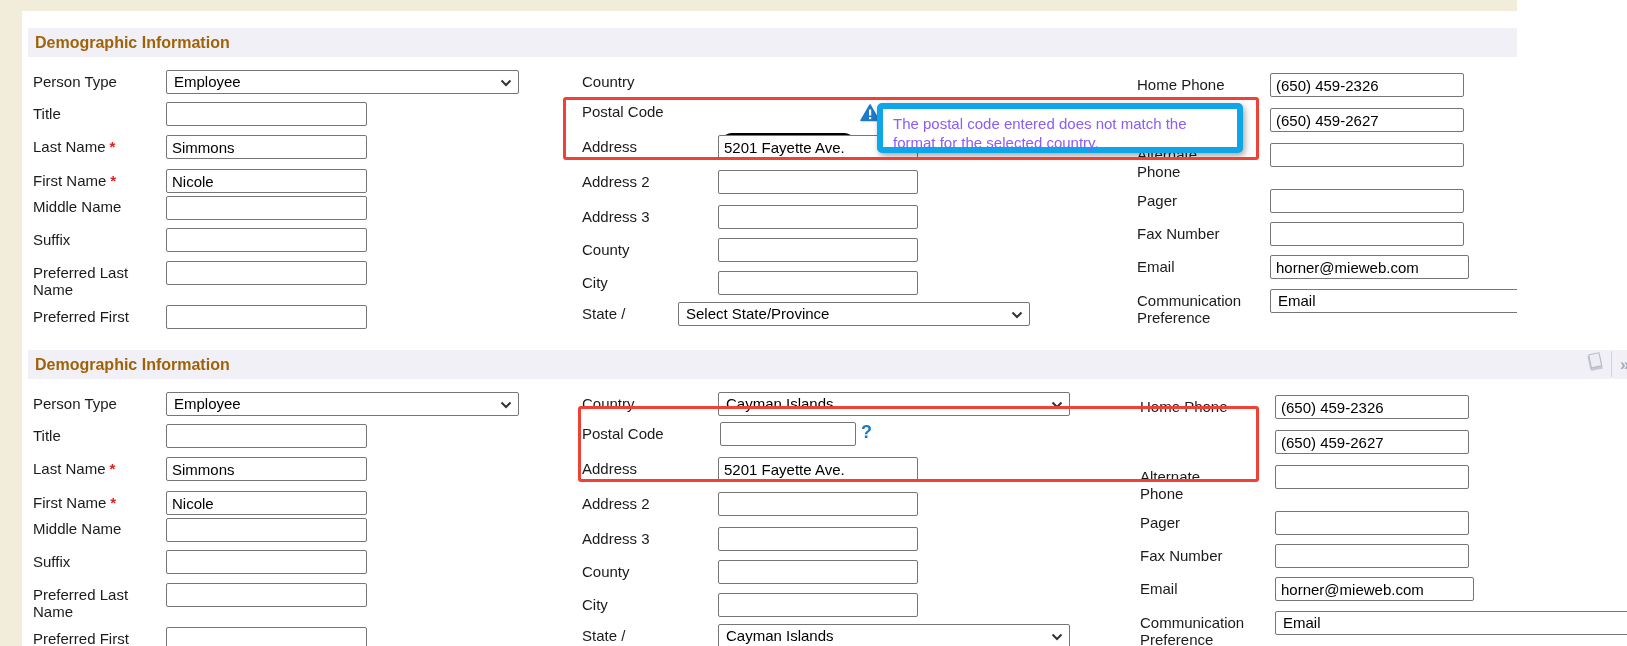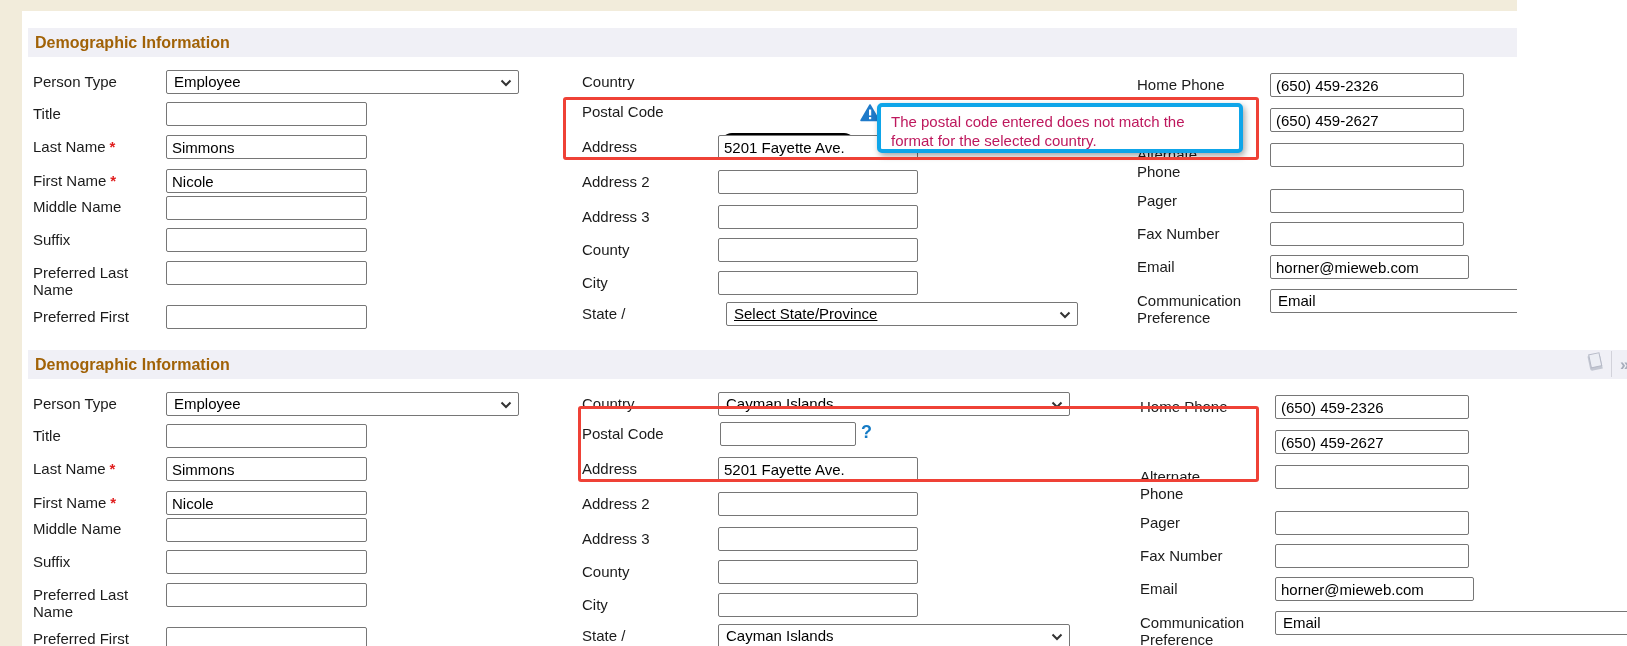--- a/index.html
+++ b/index.html
@@ -22,23 +22,23 @@
   .inp.focused{border:2px solid #000;border-radius:12px;margin-top:33px;}
   .sel{
     position:absolute;box-sizing:border-box;height:24px;
     border:1px solid #767676;border-radius:2px;background:#fff;
     font-size:15px;line-height:22px;color:#000;padding-left:7px;white-space:nowrap;overflow:hidden;
   }
   .sel .chev{position:absolute;right:6px;top:8px;}
   .redbox{position:absolute;border:3px solid #ef4136;border-radius:3px;z-index:7;pointer-events:none;}
   .tooltip{
     position:absolute;box-sizing:border-box;background:#fff;
-    border:4px solid #0ea5e9;border-radius:5px;
+    border:6px solid #0ea5e9;border-radius:5px;
     box-shadow:2px 3px 6px rgba(0,0,0,0.35);
-    color:#be185d;font-size:15px;line-height:19px;padding:5px 10px;z-index:6;
+    color:#8b5cf6;font-size:15px;line-height:19px;padding:5px 10px;z-index:6;
   }
   .warn-icon{position:absolute;z-index:6;}
   .qmark{position:absolute;color:#157bc5;font-weight:bold;font-size:18px;line-height:18px;z-index:6;}
   .hdr-icon{position:absolute;cursor:pointer;}
   .divider{position:absolute;width:1px;background:#d2d2da;}
   .collapse{position:absolute;color:#a7adbb;font-size:17px;font-weight:bold;cursor:pointer;}
 </style>
 </head>
 <body>
 
@@ -85,21 +85,21 @@
   <input class="inp" style="left: 718px; top: calc(123px + var(--dy)); width: 200px;" value="5201 Fayette Ave.">
   <div class="lbl" style="left:582px;top:calc(161px + var(--dy));">Address 2</div>
   <input class="inp" style="left: 718px; top: calc(158px + var(--dy)); width: 200px;" value="">
   <div class="lbl" style="left:582px;top:calc(196px + var(--dy));">Address 3</div>
   <input class="inp" style="left: 718px; top: calc(193px + var(--dy)); width: 200px;" value="">
   <div class="lbl" style="left:582px;top:calc(229px + var(--dy));">County</div>
   <input class="inp" style="left: 718px; top: calc(226px + var(--dy)); width: 200px;" value="">
   <div class="lbl" style="left:582px;top:calc(262px + var(--dy));">City</div>
   <input class="inp" style="left: 718px; top: calc(259px + var(--dy)); width: 200px;" value="">
   <div class="lbl" style="left:582px;top:calc(293px + var(--dy));width:70px;">State /</div>
-  <div class="sel" style="left:726px;top:calc(290px + var(--dy));width:352px;text-decoration:underline;">
+  <div class="sel" style="left:678px;top:calc(290px + var(--dy));width:352px;">
     <span>Select State/Province</span>
     <svg class="chev" width="12" height="8" viewBox="0 0 12 8">
         <path d="M1.5 1.5 L6 6 L10.5 1.5" fill="none" stroke="#333" stroke-width="2"></path>
       </svg>
   </div>
 
   <div class="lbl" style="left:1137px;top:calc(64px + var(--dy));">Home Phone</div>
   <input class="inp" style="left: 1270px; top: calc(61px + var(--dy)); width: 194px;" value="(650) 459-2326">
   <input class="inp" style="left: 1270px; top: calc(96px + var(--dy)); width: 194px;" value="(650) 459-2627">
   <div class="lbl" style="left:1137px;top:calc(134px + var(--dy));width:80px;">Alternate Phone</div>

